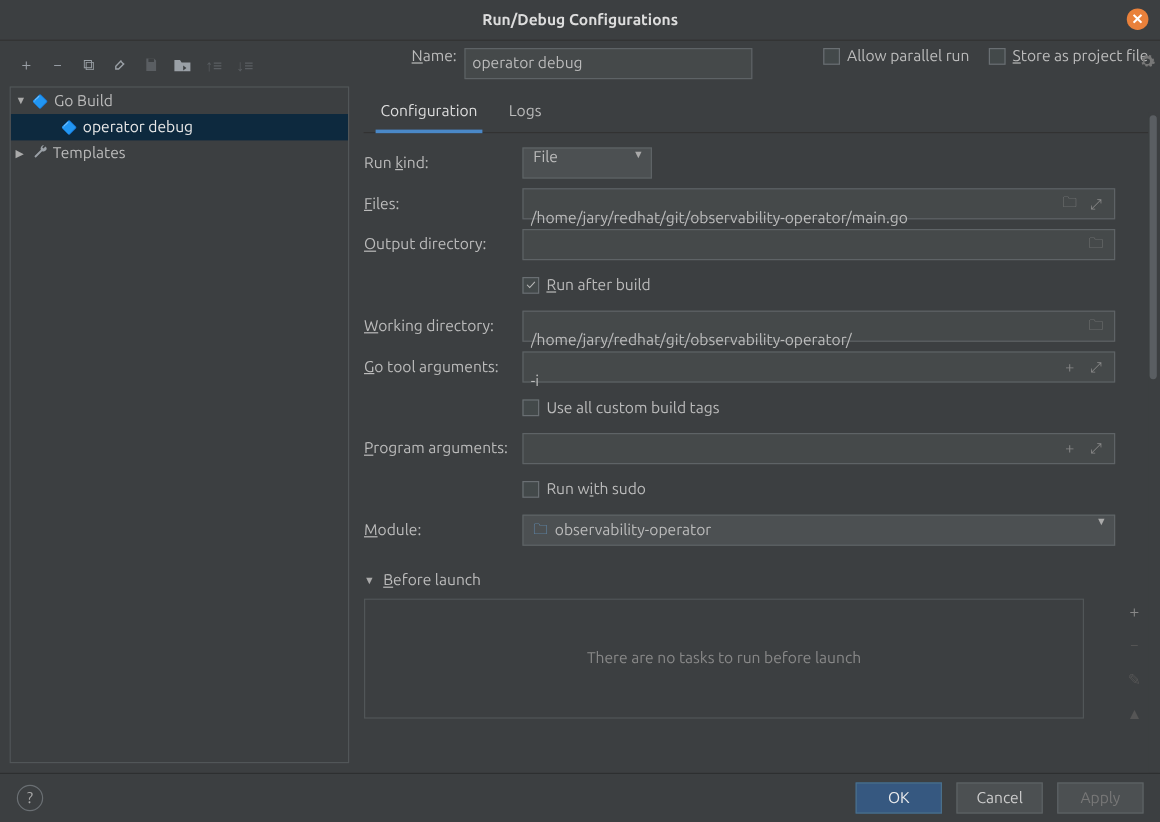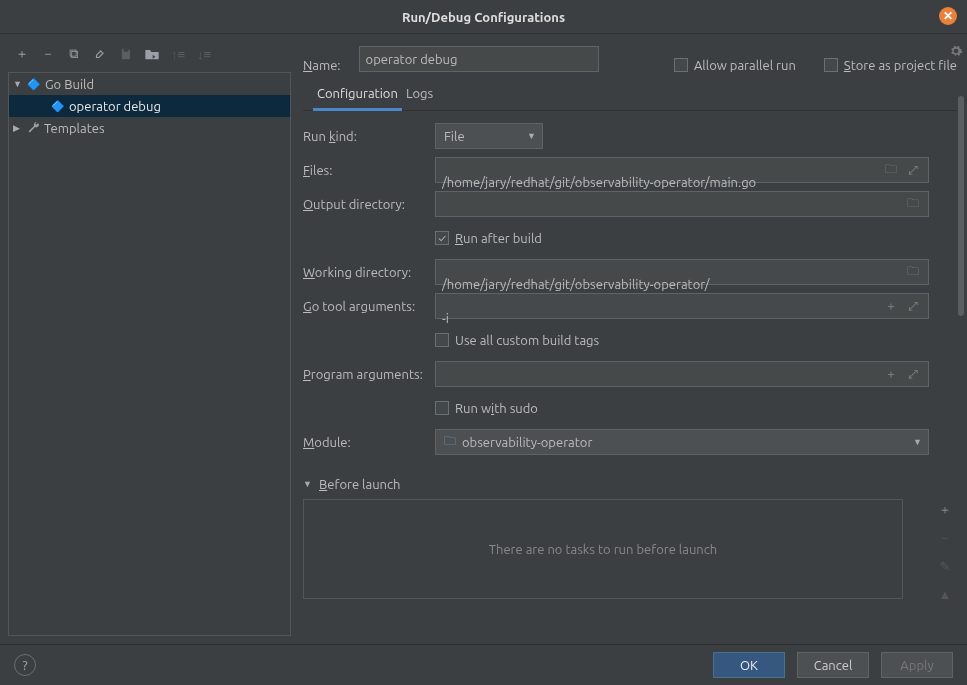--- a/index.html
+++ b/index.html
@@ -54,45 +54,45 @@
 .arrow { font-size: 9px; color: #aaa; width: 10px; display:inline-block; }
 .go-icon { width:14px; height:14px; display:inline-flex; align-items:center; justify-content:center; font-size:10px; }
 .bug-icon { color:#68b0e3; font-size:11px; }
 .wrench-icon { color:#9aa0a6; font-size:12px; }
 .content {
   flex: 1;
   display: flex; flex-direction: column;
   padding: 6px 10px 0 8px;
   position: relative;
 }
-.row { display: flex; align-items: flex-end; min-height: 32px; gap: 18px; }
+.row { display: flex; align-items: flex-start; min-height: 32px; gap: 6px; margin-left: 40px; }
 .label { color: #bbb; min-width: 120px; }
 .label u, .underline { text-decoration: underline; }
 input[type="text"], .field, select {
   background: #45494a;
   border: 1px solid #5e6366;
   color: #bbbbbb;
   height: 26px;
   padding: 2px 6px;
   font-family: inherit;
   font-size: 13px;
 }
 .field { display:flex; align-items:center; position:relative; }
 .field-inner { flex:1; white-space:nowrap; overflow:hidden; text-overflow: clip; margin-top: 24px; }
 .name-input { width: 240px; }
 .checkbox { width:14px; height:14px; border:1px solid #6a6f73; background:#43494a; display:inline-flex; align-items:center; justify-content:center; font-size:11px; color:#bbbbbb; }
 .checkbox.checked::after { content:"✓"; }
 .gear { position:absolute; right:4px; top:10px; color:#777; cursor:pointer; }
-.tabs { display:flex; border-bottom:1px solid #323232; margin-top:8px; padding-left:10px; }
+.tabs { display:flex; gap:18px; border-bottom:1px solid #323232; margin-top:8px; padding-left:10px; }
 .tab { padding: 6px 4px 8px 4px; cursor:pointer; color:#bbb; }
 .tab.active { color:#ddd; border-bottom: 3px solid #4a88c7; margin-bottom:-1px; }
 .form-area { padding: 8px 0 4px 0; overflow:auto; }
 .form-row { display:flex; align-items:center; min-height: 34px; }
 .form-label { width: 132px; color:#bbb; }
-.combo { background:#4c5052; border:1px solid #5e6366; height:26px; display:flex; align-items:center; padding:0 6px 0 8px; gap:6px; min-width:108px; justify-content:space-between; cursor:pointer; }
+.combo { background:#4c5052; border:1px solid #5e6366; height:26px; display:flex; padding:0 6px 0 8px; gap:6px; min-width:108px; justify-content:space-between; cursor:pointer; }
 .combo .caret { font-size:9px; color:#aaa; }
 .wide { flex:1; }
 .env-focused { outline:2px solid #3876ac; outline-offset:-1px; background:#45494a; }
 .trailing-icons { display:flex; gap:4px; padding-left:4px; }
 .trailing-icons .ic { width:18px; color:#888; display:flex; align-items:center; justify-content:center; cursor:pointer; font-size:12px; }
 .section-header { display:flex; align-items:center; gap:6px; margin-top:18px; color:#bbb; }
 .before-launch-box { margin-top:8px; border:1px solid #515658; height:100px; display:flex; align-items:center; justify-content:center; color:#888; position:relative; }
 .side-buttons { position:absolute; right:-26px; top:0; display:flex; flex-direction:column; gap:6px; }
 .side-buttons .sb { width:20px; height:22px; color:#888; display:flex; align-items:center; justify-content:center; cursor:pointer; }
 .side-buttons .sb.disabled { color:#555; cursor:default; }

